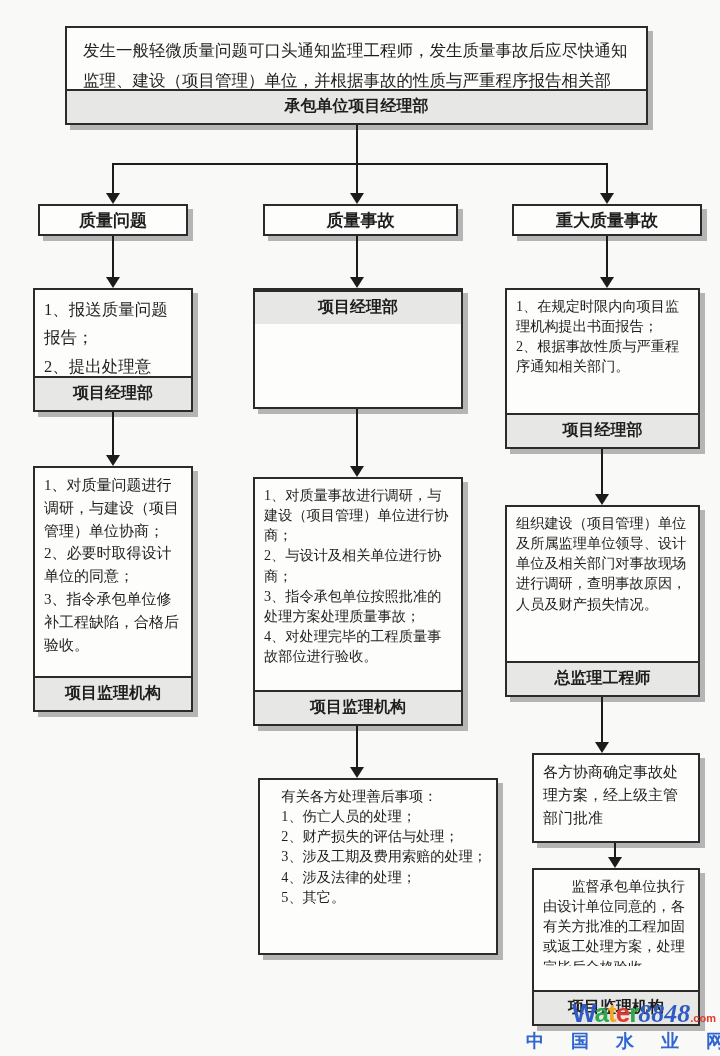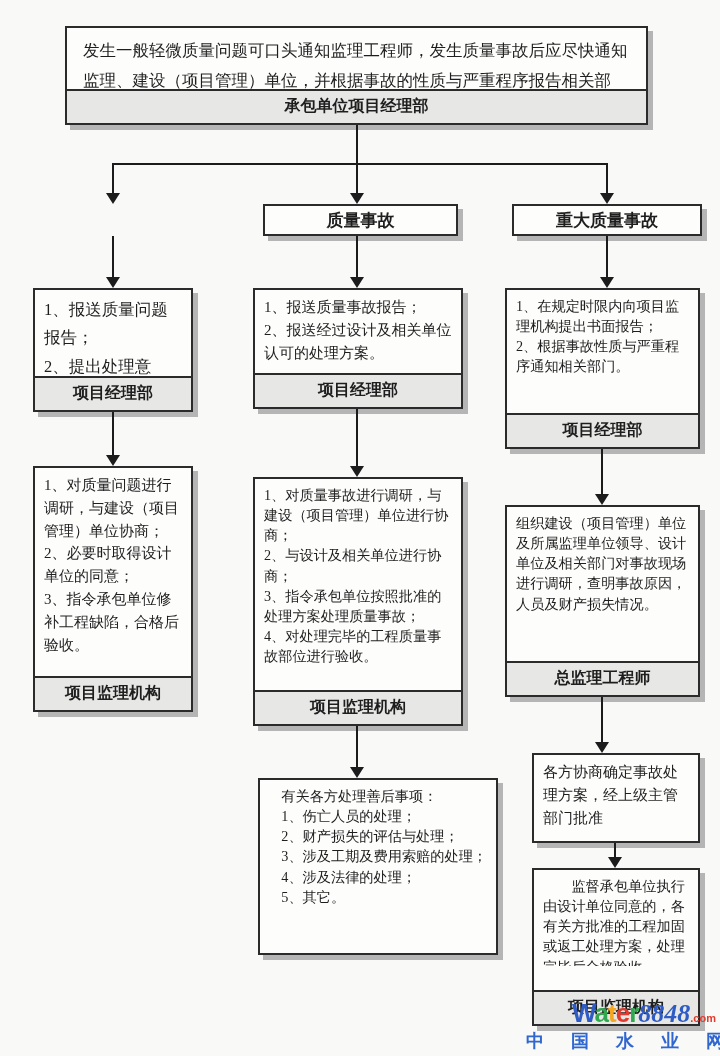--- a/index.html
+++ b/index.html
@@ -86,20 +86,21 @@
 
   <div class="vline" style="left:356px;top:125px;height:39px;"></div>
   <div class="hline" style="left:112px;top:163px;width:496px;"></div>
   <div class="vline" style="left:112px;top:163px;height:31px;"></div>
   <div class="ahead" style="left:106px;top:193px;"></div>
   <div class="vline" style="left:356px;top:163px;height:31px;"></div>
   <div class="ahead" style="left:350px;top:193px;"></div>
   <div class="vline" style="left:606px;top:163px;height:31px;"></div>
   <div class="ahead" style="left:600px;top:193px;"></div>
 
+  <div class="cat" style="left:38px;top:204px;width:150px;height:32px;">质量问题</div>
   <div class="cat" style="left:263px;top:204px;width:195px;height:32px;">质量事故</div>
   <div class="cat" style="left:512px;top:204px;width:190px;height:32px;">重大质量事故</div>
 
   <div class="vline" style="left:112px;top:236px;height:42px;"></div>
   <div class="ahead" style="left:106px;top:277px;"></div>
   <div class="vline" style="left:356px;top:236px;height:42px;"></div>
   <div class="ahead" style="left:350px;top:277px;"></div>
   <div class="vline" style="left:606px;top:236px;height:42px;"></div>
   <div class="ahead" style="left:600px;top:277px;"></div>
 
@@ -113,22 +114,20 @@
   <div class="ahead" style="left:106px;top:455px;"></div>
 
   <div class="pbox" style="left:33px;top:466px;width:160px;height:246px;">
     <div class="body fs15">1、对质量问题进行调研，与建设（项目管理）单位协商；
 2、必要时取得设计单位的同意；
 3、指令承包单位修补工程缺陷，合格后验收。</div>
     <div class="foot">项目监理机构</div>
   </div>
 
   <div class="pbox" style="left:253px;top:288px;width:210px;height:121px;">
-    <div class="body fs15">1、报送质量事故报告；
-2、报送经过设计及相关单位认可的处理方案。</div>
     <div class="foot">项目经理部</div>
   </div>
 
   <div class="vline" style="left:356px;top:409px;height:58px;"></div>
   <div class="ahead" style="left:350px;top:466px;"></div>
 
   <div class="pbox" style="left:253px;top:477px;width:210px;height:249px;">
     <div class="body fs14">1、对质量事故进行调研，与建设（项目管理）单位进行协商；
 2、与设计及相关单位进行协商；
 3、指令承包单位按照批准的处理方案处理质量事故；

